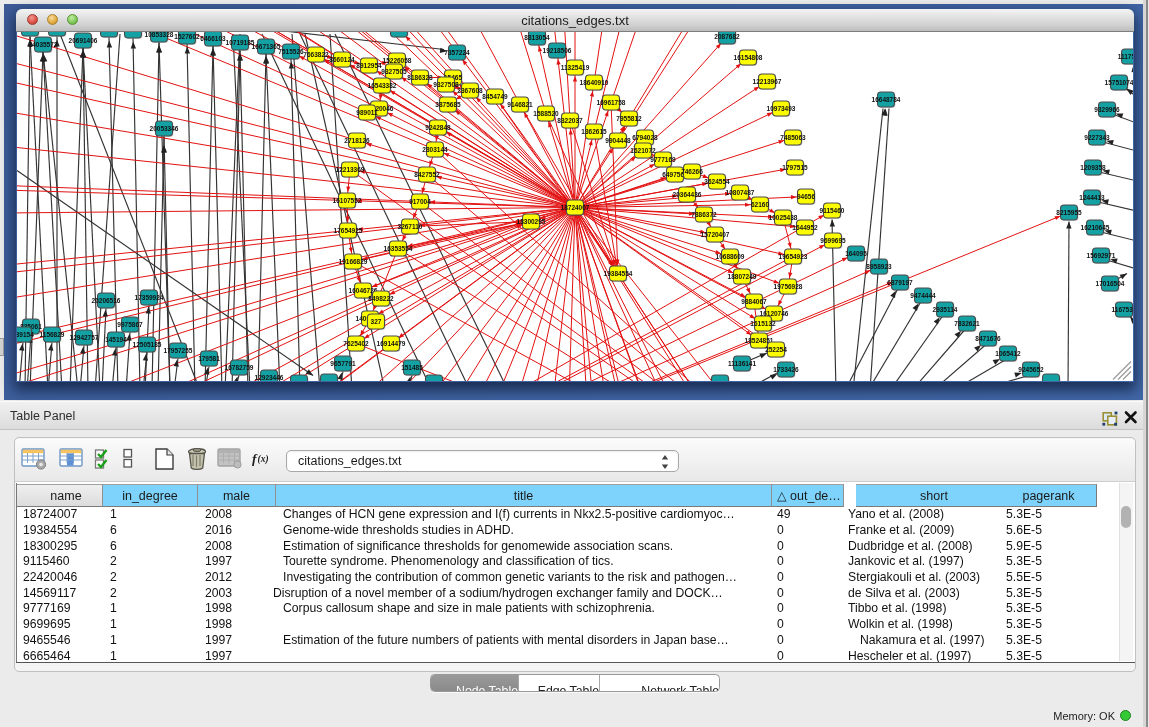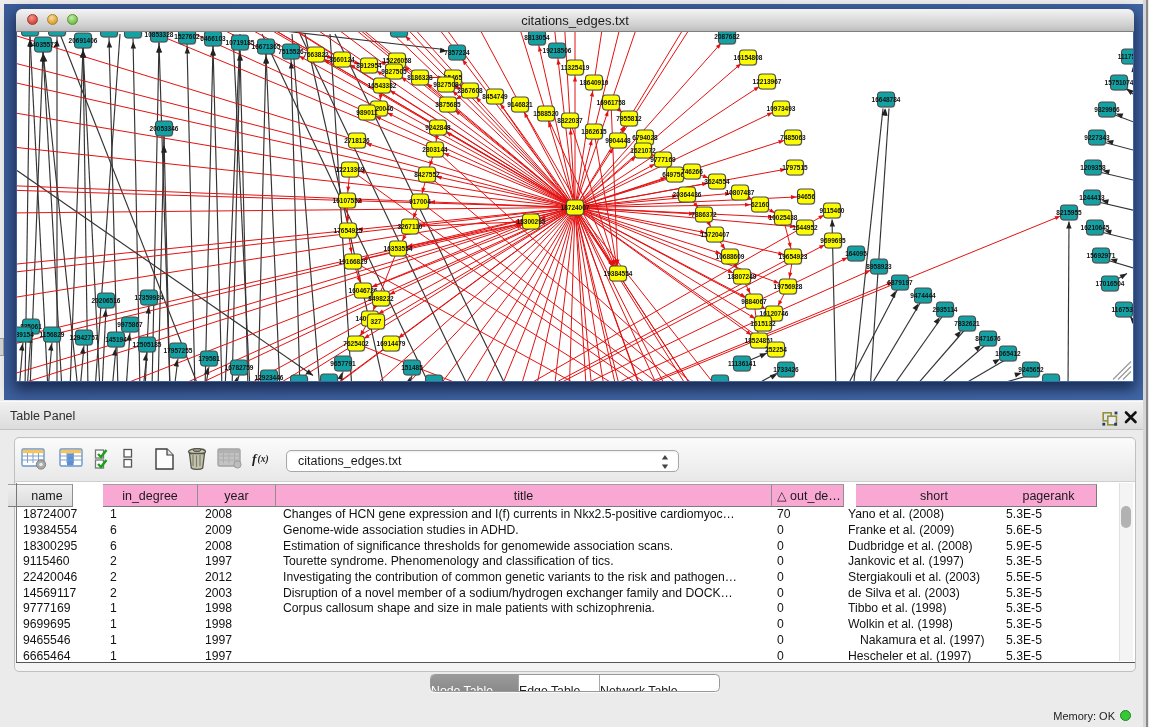--- a/index.html
+++ b/index.html
@@ -9,27 +9,27 @@
 #title{position:absolute;left:0;right:0;top:4px;text-align:center;font-size:13px;color:#1c1c1c}
 #canvas{position:absolute;left:1px;top:22.5px;width:1116px;height:349.5px;background:#fff;overflow:hidden}
 #tpbar{position:absolute;left:0;top:401px;width:1146px;height:29px;background:linear-gradient(#f0f0f0,#dcdcdc);border-top:1px solid #fbfbfb;border-bottom:1px solid #c2c2c2}
 #tpbar span{position:absolute;left:10px;top:7px;font-size:12.5px;color:#2e2e2e}
 #panelbg{position:absolute;left:0;top:431px;width:1146px;height:296px;background:#ebebeb}
 #panel{position:absolute;left:14px;top:437px;width:1122px;height:235px;background:#f4f4f4;border:1.5px solid #c0c0c0;border-radius:5px}
 #toolbar{position:absolute;left:15px;top:438.5px;width:1120px;height:43px;background:linear-gradient(#fbfbfb,#e8e8e8);border-bottom:1px solid #cfcfcf;border-radius:4px 4px 0 0}
 #combo{position:absolute;left:286px;top:450px;width:393px;height:22px;background:#fff;border:1px solid #a8a8a8;border-radius:5px;box-shadow:inset 0 1px 2px rgba(0,0,0,.08)}
 #combo span{position:absolute;left:11px;top:3px;font-size:12.5px;color:#1a1a1a}
 #tablewrap{position:absolute;left:16px;top:482px;width:1119px;height:180px;background:#fff}
-.hcell{position:absolute;top:483.5px;height:23px;font-size:12.5px;color:#1a1a1a;text-align:center;line-height:23px;border-right:1px solid #8f8f8f;border-top:1px solid #9f9f9f;border-bottom:1px solid #7a7a7a;background:#f9a8d4}
+.hcell{position:absolute;top:483.5px;height:23px;font-size:12.5px;color:#1a1a1a;text-align:center;line-height:23px;border-right:1px solid #8f8f8f;border-top:1px solid #9f9f9f;border-bottom:1px solid #7a7a7a;background:#7dd3fc}
 .trow{position:absolute;left:0;width:1135px;height:15.7px;font-size:12.2px;color:#111;line-height:15.7px}
 .trow span{position:absolute;top:0;white-space:nowrap}
 #scrolltrack{position:absolute;left:1119px;top:483px;width:14px;height:178px;background:#f4f4f4;border-left:1px solid #e0e0e0}
 #scrollthumb{position:absolute;left:1121px;top:506px;width:10px;height:22px;background:#b2b2b2;border-radius:5px}
 #tabs{position:absolute;left:430px;top:673.5px;height:18.5px;border:1px solid #989898;border-radius:4.5px;background:#fff;font-size:12.3px;color:#222;display:flex;overflow:hidden;box-shadow:0 1px 0 rgba(255,255,255,.7)}
-#tabs div{padding-top:9px;text-align:left;border-right:1px solid #a8a8a8}
+#tabs div{padding-top:9px;text-align:right;border-right:1px solid #a8a8a8}
 #tabs div:last-child{border-right:none}
 #tabs .sel{background:linear-gradient(#9a9a9a,#8a8a8a);color:#fff}
 #memory{position:absolute;right:34px;top:710px;font-size:11px;color:#1c1c1c}
 #memled{position:absolute;left:1120px;top:710px;width:11px;height:11px;border-radius:50%;background:#35c935;border:1.2px solid #1f801f}
 #redge1{position:absolute;left:1143px;top:0;width:3px;height:727px;background:#d6d6d6}
 #redge2{position:absolute;left:1146px;top:0;width:2px;height:727px;background:#8a8a8a}
 #redge3{position:absolute;left:1148px;top:0;width:1px;height:727px;background:#e8e8e8}
 </style></head><body>
 <div id="desk"></div>
 <div id="win">
@@ -933,41 +933,41 @@
 </g>
     </svg>
   </div>
 <div id="combo">
     <span>citations_edges.txt</span>
 <svg width="10" height="14" viewBox="0 0 10 14" style="position:absolute;right:8px;top:4px">
       <path d="M5 0l3.2 4.5H1.8z M5 14l3.2-4.5H1.8z" fill="#444"></path>
     </svg>
 </div>
 <div id="tablewrap"></div>
-<div class="hcell" style="left:8px;width:65px;background:linear-gradient(#efefef,#dcdcdc);text-indent:14px">name</div>
+<div class="hcell" style="left:16px;width:87px;background:linear-gradient(#efefef,#dcdcdc);text-indent:14px">name</div>
 <div class="hcell" style="left:103px;width:95px">in_degree</div>
-<div class="hcell" style="left:198px;width:78px">year</div>
+<div class="hcell" style="left:198px;width:78px">male</div>
 <div class="hcell" style="left:276px;width:496px">title</div>
 <div class="hcell" style="left:772px;width:72px;text-align:left;padding-left:5px">△ out_de…</div>
 <div class="hcell" style="left:856px;width:157px">short</div>
 <div class="hcell" style="left:1001px;width:96px;border-right:1px solid #7a7a7a">pagerank</div>
 <div class="trow" style="top:507.2px">
     <span style="left:23px">18724007</span>
     <span style="left:110px">1</span>
     <span style="left:205px">2008</span>
     <span style="left:283px">Changes of HCN gene expression and I(f) currents in Nkx2.5-positive cardiomyoc…</span>
-    <span style="left:777px">70</span>
+    <span style="left:777px">49</span>
     <span style="left:848px">Yano et al. (2008)</span>
     <span style="left:1006px">5.3E-5</span>
   </div>
 <div class="trow" style="top:522.9px">
     <span style="left:23px">19384554</span>
     <span style="left:110px">6</span>
-    <span style="left:205px">2009</span>
-    <span style="left:283px">Genome-wide association studies in ADHD.</span>
+    <span style="left:205px">2016</span>
+    <span style="left:283px">Genome-wide thresholds studies in ADHD.</span>
     <span style="left:777px">0</span>
     <span style="left:848px">Franke et al. (2009)</span>
     <span style="left:1006px">5.6E-5</span>
   </div>
 <div class="trow" style="top:538.6px">
     <span style="left:23px">18300295</span>
     <span style="left:110px">6</span>
     <span style="left:205px">2008</span>
     <span style="left:283px">Estimation of significance thresholds for genomewide association scans.</span>
     <span style="left:777px">0</span>
@@ -989,21 +989,21 @@
     <span style="left:205px">2012</span>
     <span style="left:283px">Investigating the contribution of common genetic variants to the risk and pathogen…</span>
     <span style="left:777px">0</span>
     <span style="left:848px">Stergiakouli et al. (2003)</span>
     <span style="left:1006px">5.5E-5</span>
   </div>
 <div class="trow" style="top:585.7px">
     <span style="left:23px">14569117</span>
     <span style="left:110px">2</span>
     <span style="left:205px">2003</span>
-    <span style="left:283px">Disruption of a novel member of a sodium/hydrogen exchanger family and DOCK…</span>
+    <span style="left:273px">Disruption of a novel member of a sodium/hydrogen exchanger family and DOCK…</span>
     <span style="left:777px">0</span>
     <span style="left:848px">de Silva et al. (2003)</span>
     <span style="left:1006px">5.3E-5</span>
   </div>
 <div class="trow" style="top:601.4px">
     <span style="left:23px">9777169</span>
     <span style="left:110px">1</span>
     <span style="left:205px">1998</span>
     <span style="left:283px">Corpus callosum shape and size in male patients with schizophrenia.</span>
     <span style="left:777px">0</span>
@@ -1015,20 +1015,21 @@
     <span style="left:110px">1</span>
     <span style="left:205px">1998</span>
     <span style="left:777px">0</span>
     <span style="left:848px">Wolkin et al. (1998)</span>
     <span style="left:1006px">5.3E-5</span>
   </div>
 <div class="trow" style="top:632.8px">
     <span style="left:23px">9465546</span>
     <span style="left:110px">1</span>
     <span style="left:205px">1997</span>
+    <span style="left:283px">Estimation of the future numbers of patients with mental disorders in Japan base…</span>
     <span style="left:777px">0</span>
     <span style="left:860px">Nakamura et al. (1997)</span>
     <span style="left:1006px">5.3E-5</span>
   </div>
 <div class="trow" style="top:648.5px">
     <span style="left:23px">6665464</span>
     <span style="left:110px">1</span>
     <span style="left:205px">1997</span>
     <span style="left:777px">0</span>
     <span style="left:848px">Hescheler et al. (1997)</span>

